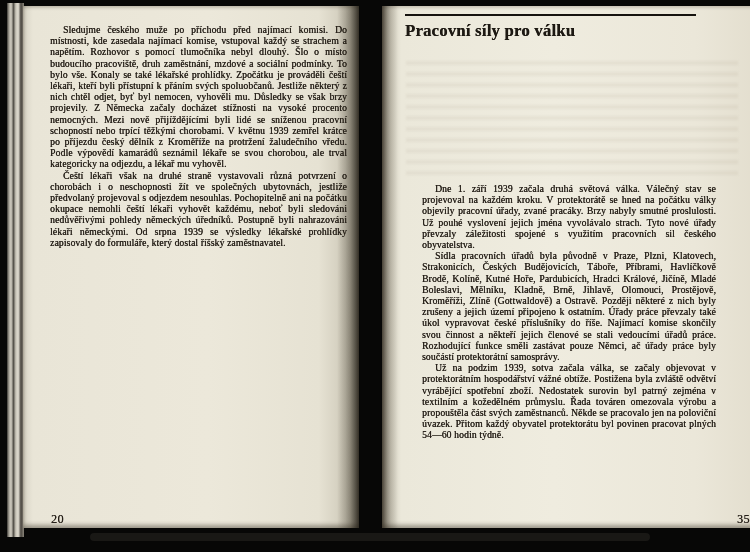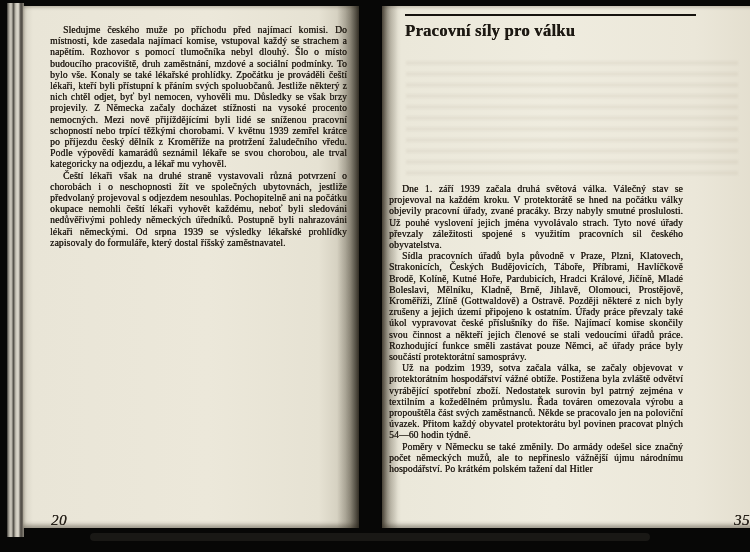--- a/index.html
+++ b/index.html
@@ -53,35 +53,34 @@
   }
   .textblock{
     position:absolute;
     text-align:justify;
     font-size:9.7px;line-height:11.2px;
     letter-spacing:.1px;
     text-shadow:.25px 0 0 currentColor;
   }
   .textblock p{margin:0;text-indent:13px;}
   .tb-left{left:27px;top:18px;width:297px;}
-  .tb-right{left:7px;top:177px;width:294px;}
+  .tb-right{left:40px;top:177px;width:294px;}
   .chapter-rule{
     position:absolute;left:23px;top:8px;width:291px;height:2.4px;
     background:#16130f;
   }
   .chapter-title{
     position:absolute;left:23px;top:15px;width:300px;
     font-size:16.5px;font-weight:bold;letter-spacing:.3px;color:#1d1913;
     text-shadow:.3px 0 0 currentColor;
   }
   .pageno{
     position:absolute;top:506px;
-    font-size:15px;letter-spacing:.5px;
+    font-size:12px;letter-spacing:.5px;
     text-shadow:.25px 0 0 currentColor;
-    font-style:italic;
   }
   .pageno-left{left:28px;}
   .pageno-right{right:14px;}
   
   .ghost{
     position:absolute;left:24px;right:26px;top:55px;height:120px;
     background:repeating-linear-gradient(180deg,
       rgba(150,138,110,.09) 0 4px,rgba(150,138,110,0) 4px 11px);
     filter:blur(1.2px);
   }
@@ -104,18 +103,17 @@
   </div>
 
   <div class="page page-right">
     <div class="chapter-rule"></div>
     <div class="chapter-title">Pracovní síly pro válku</div>
     <div class="ghost"></div>
     <div class="textblock tb-right">
       <p>Dne 1. září 1939 začala druhá světová válka. Válečný stav se projevoval na každém kroku. V protektorátě se hned na počátku války objevily pracovní úřady, zvané pracáky. Brzy nabyly smutné proslulosti. Už pouhé vyslovení jejich jména vyvolávalo strach. Tyto nové úřady převzaly záležitosti spojené s využitím pracovních sil českého obyvatelstva.</p>
       <p>Sídla pracovních úřadů byla původně v Praze, Plzni, Klatovech, Strakonicích, Českých Budějovicích, Táboře, Příbrami, Havlíčkově Brodě, Kolíně, Kutné Hoře, Pardubicích, Hradci Králové, Jičíně, Mladé Boleslavi, Mělníku, Kladně, Brně, Jihlavě, Olomouci, Prostějově, Kroměříži, Zlíně (Gottwaldově) a Ostravě. Později některé z nich byly zrušeny a jejich území připojeno k ostatním. Úřady práce převzaly také úkol vypravovat české příslušníky do říše. Najímací komise skončily svou činnost a někteří jejich členové se stali vedoucími úřadů práce. Rozhodující funkce směli zastávat pouze Němci, ač úřady práce byly součástí protektorátní samosprávy.</p>
       <p>Už na podzim 1939, sotva začala válka, se začaly objevovat v protektorátním hospodářství vážné obtíže. Postižena byla zvláště odvětví vyrábějící spotřební zboží. Nedostatek surovin byl patrný zejména v textilním a kožedělném průmyslu. Řada továren omezovala výrobu a propouštěla část svých zaměstnanců. Někde se pracovalo jen na poloviční úvazek. Přitom každý obyvatel protektorátu byl povinen pracovat plných 54—60 hodin týdně.</p>
-      <p>Poměry v Německu se také změnily. Do armády odešel sice značný počet německých mužů, ale to nepřineslo vážnější újmu národnímu hospodářství. Po krátkém polském tažení dal Hitler</p>
     </div>
     <div class="pageno pageno-right">35</div>
   </div>
 
 </div>
 
 </body></html>

